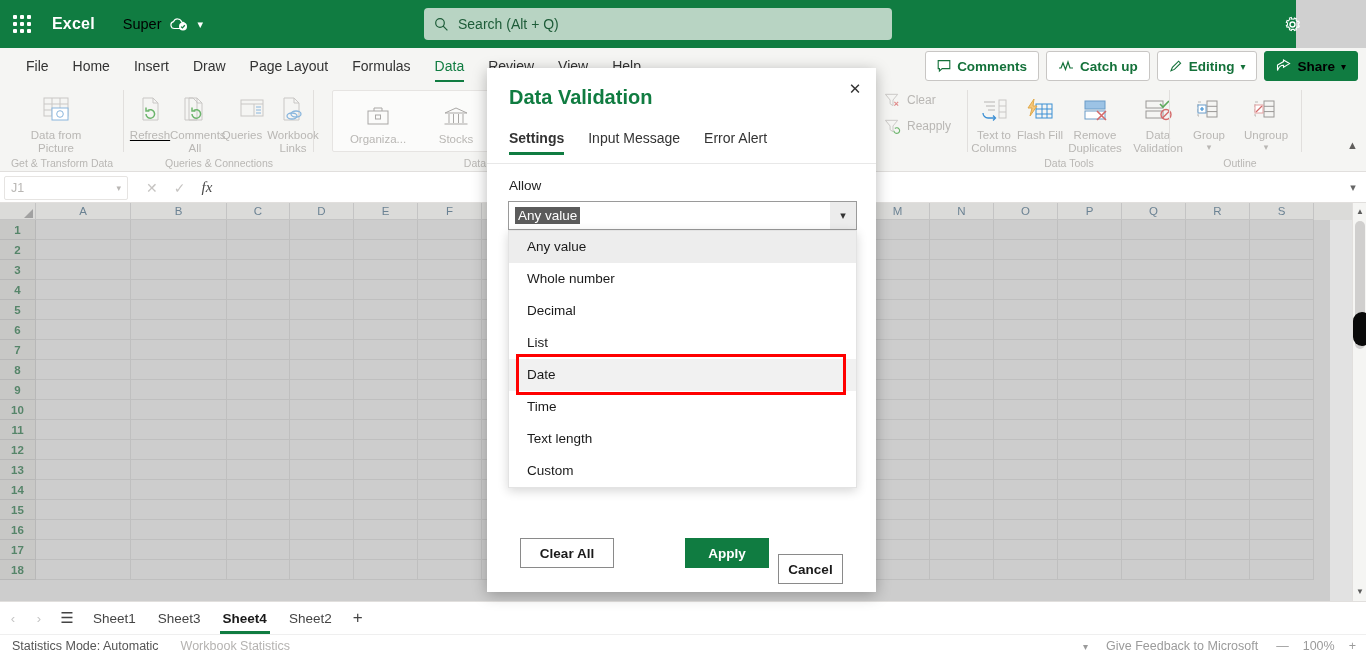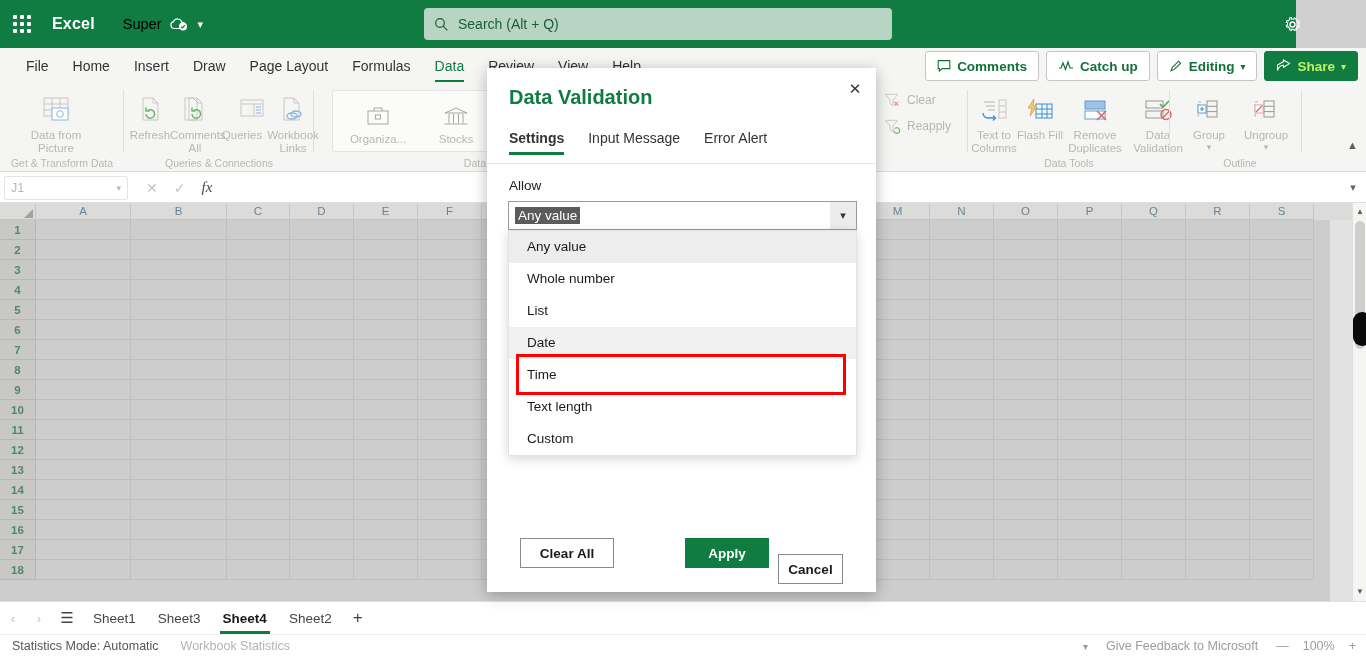--- a/index.html
+++ b/index.html
@@ -54,21 +54,21 @@
   .rtab.active { color: #107C41; font-weight: normal; }
   .rtab.active::after {
     content: ""; position: absolute; left: 12px; right: 12px; bottom: 2px; height: 2.5px; background: #107C41;
   }
   .ribbon-right { position: absolute; right: 8px; top: 3px; display: flex; align-items: center; gap: 7px; }
   .rbtn {
     height: 30px; border: 1px solid #c8c6c4; border-radius: 3px; background: #fff;
     display: flex; align-items: center; gap: 6px; padding: 0 11px; font-size: 13.5px;
     color: #14713a; cursor: pointer; font-weight: bold; white-space: nowrap;
   }
-  .rbtn.share { background: #107C41; color: #bef264; border-color: #107C41; }
+  .rbtn.share { background: #107C41; color: #000000; border-color: #107C41; }
   .rbtn .cv { font-size: 10px; font-weight: normal; }
 
   
   .ribbon {
     position: absolute; left: 0; top: 84px; width: 1366px; height: 88px;
     background: #f5f5f3; border-bottom: 1px solid #e1dfdd;
   }
   .rgroup { position: absolute; top: 0; height: 88px; }
   .rgroup .glabel {
     position: absolute; bottom: 3px; width: 100%; text-align: center;
@@ -346,21 +346,21 @@
             <circle cx="22" cy="20" r="3.3" fill="none" stroke="#8ab6dd"></circle>
           </svg>
         </span>
         <span class="lab">Data from Picture</span>
       </div>
       <div class="glabel">Get &amp; Transform Data</div>
       <div class="gsep"></div>
     </div>
 
     <div class="rgroup" style="left:124px; width:190px;">
-      <div class="ritem" style="left:4px; width:44px;">
+      <div class="ritem" style="left:4px; width:44px;text-decoration:underline;">
         <span class="ico">
           <svg width="30" height="32" viewBox="0 0 30 32">
             <path d="M8 4h10l5 5v17H8z" fill="none" stroke="#c9c7c5"></path>
             <path d="M18 4v5h5" fill="none" stroke="#c9c7c5"></path>
             <path d="M11 20a4.3 4.3 0 1 0 1.6-3.4" fill="none" stroke="#6db56d" stroke-width="1.5"></path>
             <path d="M11 13.5v3.4h3.4" fill="none" stroke="#6db56d" stroke-width="1.5"></path>
           </svg>
         </span>
         <span class="lab" style="width:48px;">Refresh</span>
       </div>
@@ -1038,20 +1038,21 @@
     <div class="allow-label">Allow</div>
 
     <div class="combo">
       <span class="val">Any value</span>
       <span class="arrowbox">▾</span>
     </div>
 
     <div class="dropdown">
       <div class="dd-item sel">Any value</div>
       <div class="dd-item">Whole number</div>
+      <div class="dd-item">Decimal</div>
       <div class="dd-item">List</div>
       <div class="dd-item hl">Date</div>
       <div class="dd-item">Time</div>
       <div class="dd-item">Text length</div>
       <div class="dd-item">Custom</div>
     </div>
 
     <div class="dlg-actions">
       <div class="dbtn clear">Clear All</div>
       <div class="dbtn apply">Apply</div>

